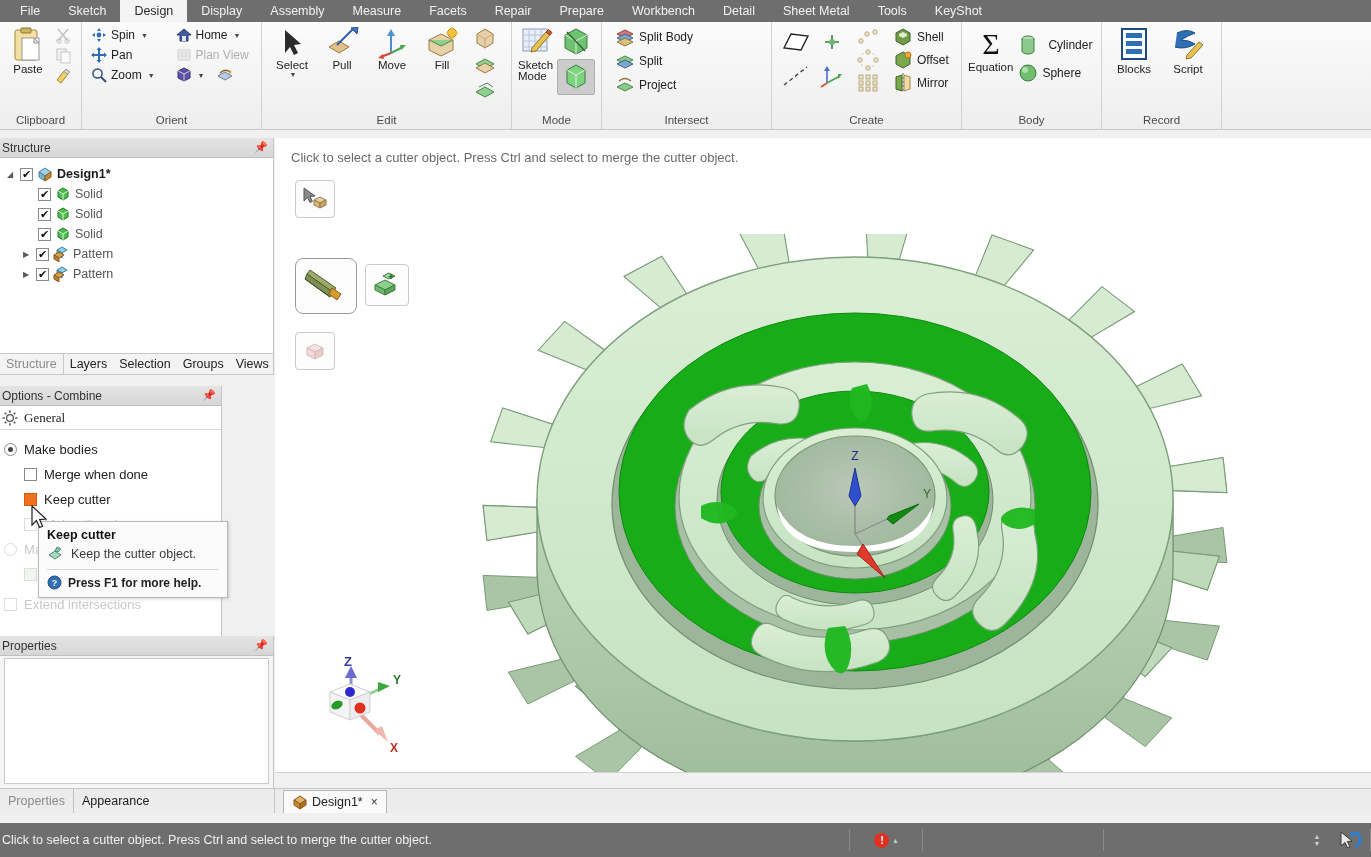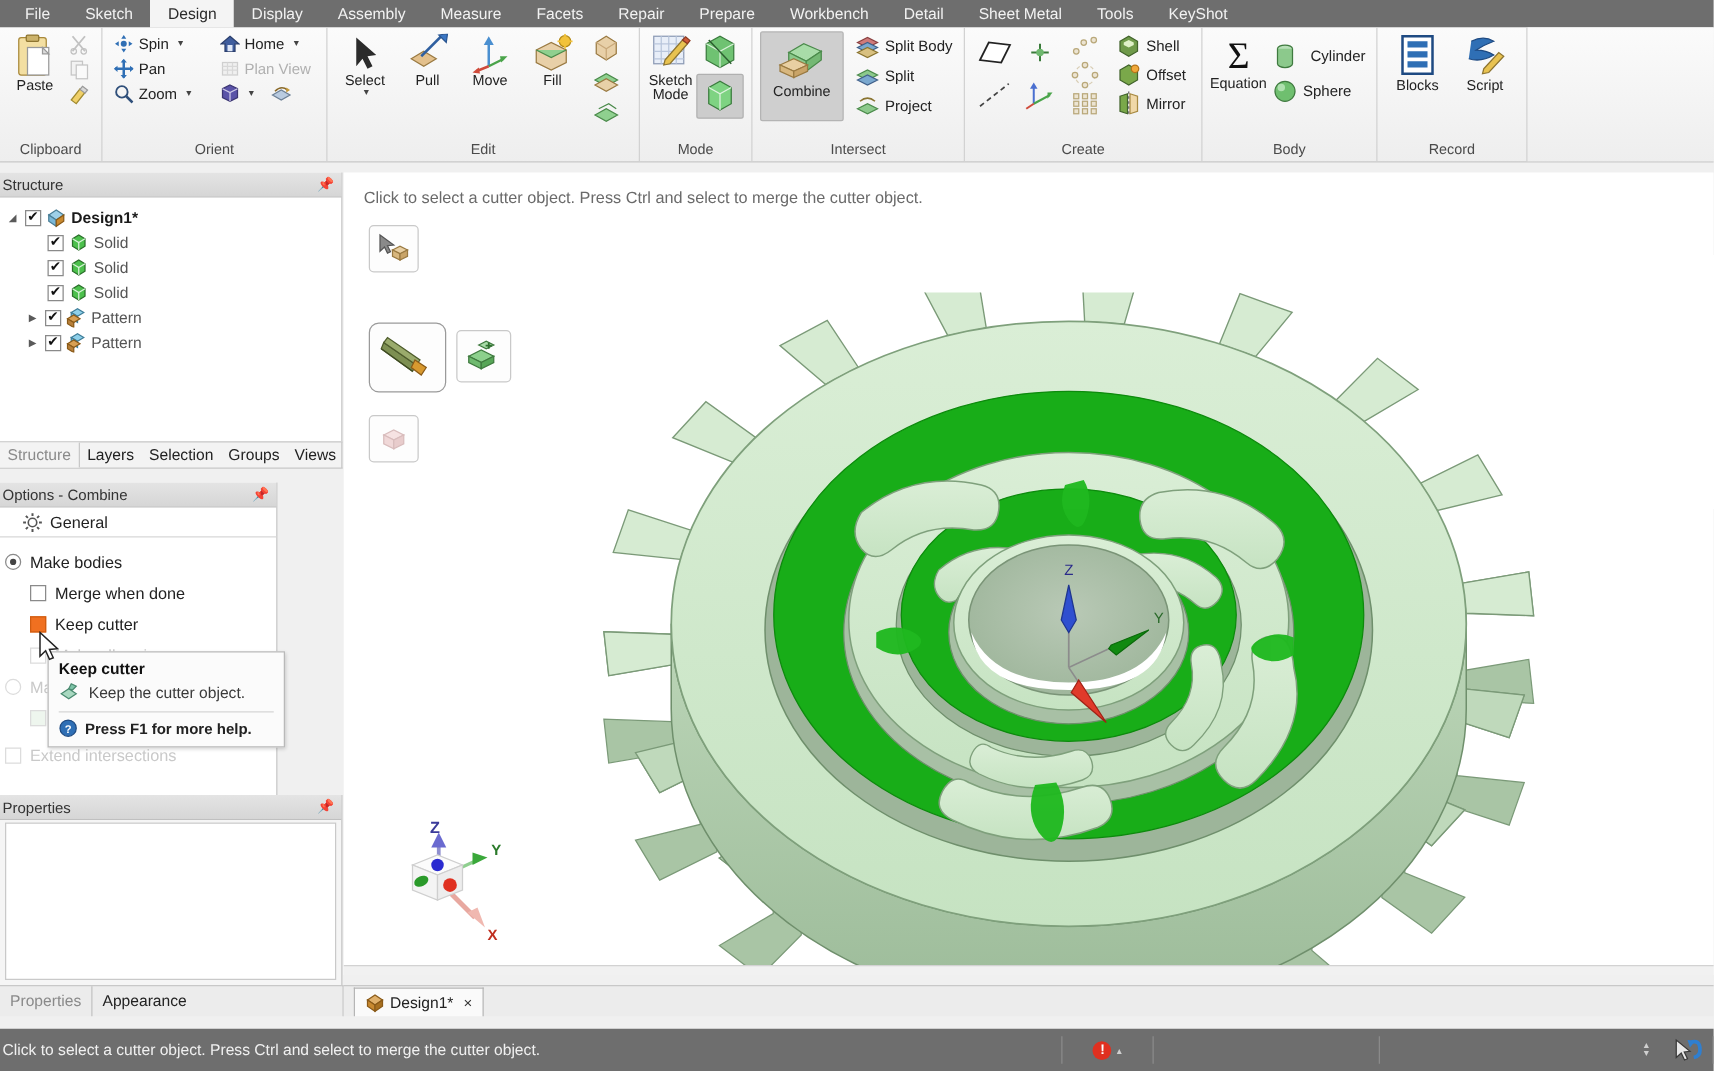--- a/index.html
+++ b/index.html
@@ -40,21 +40,21 @@
   .rgroup > .rbody { display: flex; align-items: flex-start; gap: 2px; flex: 1; }
   .rglabel {
     text-align: center; font-size: 11.5px; color: #4a4a4a;
     padding-bottom: 2px; height: 15px;
   }
   .bigbtn {
     display: flex; flex-direction: column; align-items: center;
     justify-content: flex-start; width: 54px; padding-top: 2px;
     cursor: default;
   }
-  .bigbtn .lbl { font-size: 11.5px; margin-top: 1px; color: #222; text-align:center; line-height:11px;}
+  .bigbtn .lbl { font-size: 11.5px; margin-top: 1px; color: #222; text-align:left; line-height:11px;}
   .bigbtn.sel { background: #cfcfcf; border: 1px solid #b4b4b4; border-radius: 2px; }
   .smallbtn {
     display: flex; align-items: center; gap: 4px; height: 20px;
     padding: 0 3px; font-size: 12px; color: #222; cursor: default; white-space: nowrap;
   }
   .smallbtn.disabled { color: #b0b0b0; }
   .col { display: flex; flex-direction: column; gap: 0px; }
   .caret { font-size: 7px; color: #444; margin-left: 2px; }
 
   
@@ -95,21 +95,21 @@
   }
   .tabstrip .tab.active { color: #8a8a8a; background:#f3f3f3; }
   .tabstrip .tab.plain { border-right: none; }
 
   #options-panel {
     position: absolute; left: 0; top: 386px; width: 222px; height: 250px;
     background: #fff; border-right: 1px solid #c4c4c4;
   }
   .opt-general {
     display: flex; align-items: center; gap: 6px; height: 24px;
-    padding-left: 18px; border-bottom: 1px solid #d8d8d8; font-size: 13px;
+    padding-left: 2px; border-bottom: 1px solid #d8d8d8; font-size: 13px; font-family: Liberation Serif, serif;
   }
   .optrow { display: flex; align-items: center; gap: 7px; height: 25px; font-size: 13px; }
   .optrow.indent { padding-left: 24px; }
   .optrow.root { padding-left: 4px; }
   .radio {
     width: 13px; height: 13px; border-radius: 50%; border: 1px solid #8a8a8a;
     background: #fff; display: inline-flex; align-items:center; justify-content:center;
   }
   .radio .dot { width: 5px; height: 5px; border-radius: 50%; background: #444; }
   .cbx.checked-orange { background: #f07020; border-color: #d05c10; }
@@ -452,33 +452,20 @@
                 </svg>
             </span>
           </div>
         </div>
       </div>
       <div class="rglabel">Mode</div>
     </div>
 
     <div class="rgroup" style="width:170px;">
       <div class="rbody">
-        <div class="bigbtn sel" style="width:68px;height:72px;">
-          <span class="ico">
-            <svg width="44" height="40" viewBox="0 0 44 40">
-              <path d="M12 14 L24 7 L38 13 L26 21z" fill="#a8dca8" stroke="#4a8a4a"></path>
-              <path d="M12 14 V21 L26 29 V21z" fill="#8cc98c" stroke="#4a8a4a"></path>
-              <path d="M26 21 L38 13 V20 L26 29z" fill="#74b874" stroke="#4a8a4a"></path>
-              <path d="M5 24 L16 19 L27 24 L16 29z" fill="#e8cfa2" stroke="#9a7a42"></path>
-              <path d="M5 24 V29 L16 34 V29z" fill="#d8b77e" stroke="#9a7a42"></path>
-              <path d="M16 29 L27 24 V29 L16 34z" fill="#c9a468" stroke="#9a7a42"></path>
-            </svg>
-          </span>
-          <span class="lbl">Combine</span>
-        </div>
         <div class="col" style="margin-left:4px;">
           <div class="smallbtn" style="height:24px;">
             <span class="ico">
               <svg width="20" height="20" viewBox="0 0 20 20">
                   <path d="M2 7 L10 3 L18 7 L10 11z" fill="#cf7a7a" stroke="#8a4040"></path>
                   <path d="M2 11 L10 7 L18 11 L10 15z" fill="#7aa8cf" stroke="#40608a"></path>
                   <path d="M2 15 L10 11 L18 15 L10 19z" fill="#d8c080" stroke="#8a7430"></path>
                 </svg>
             </span>
             <span>Split Body</span>

